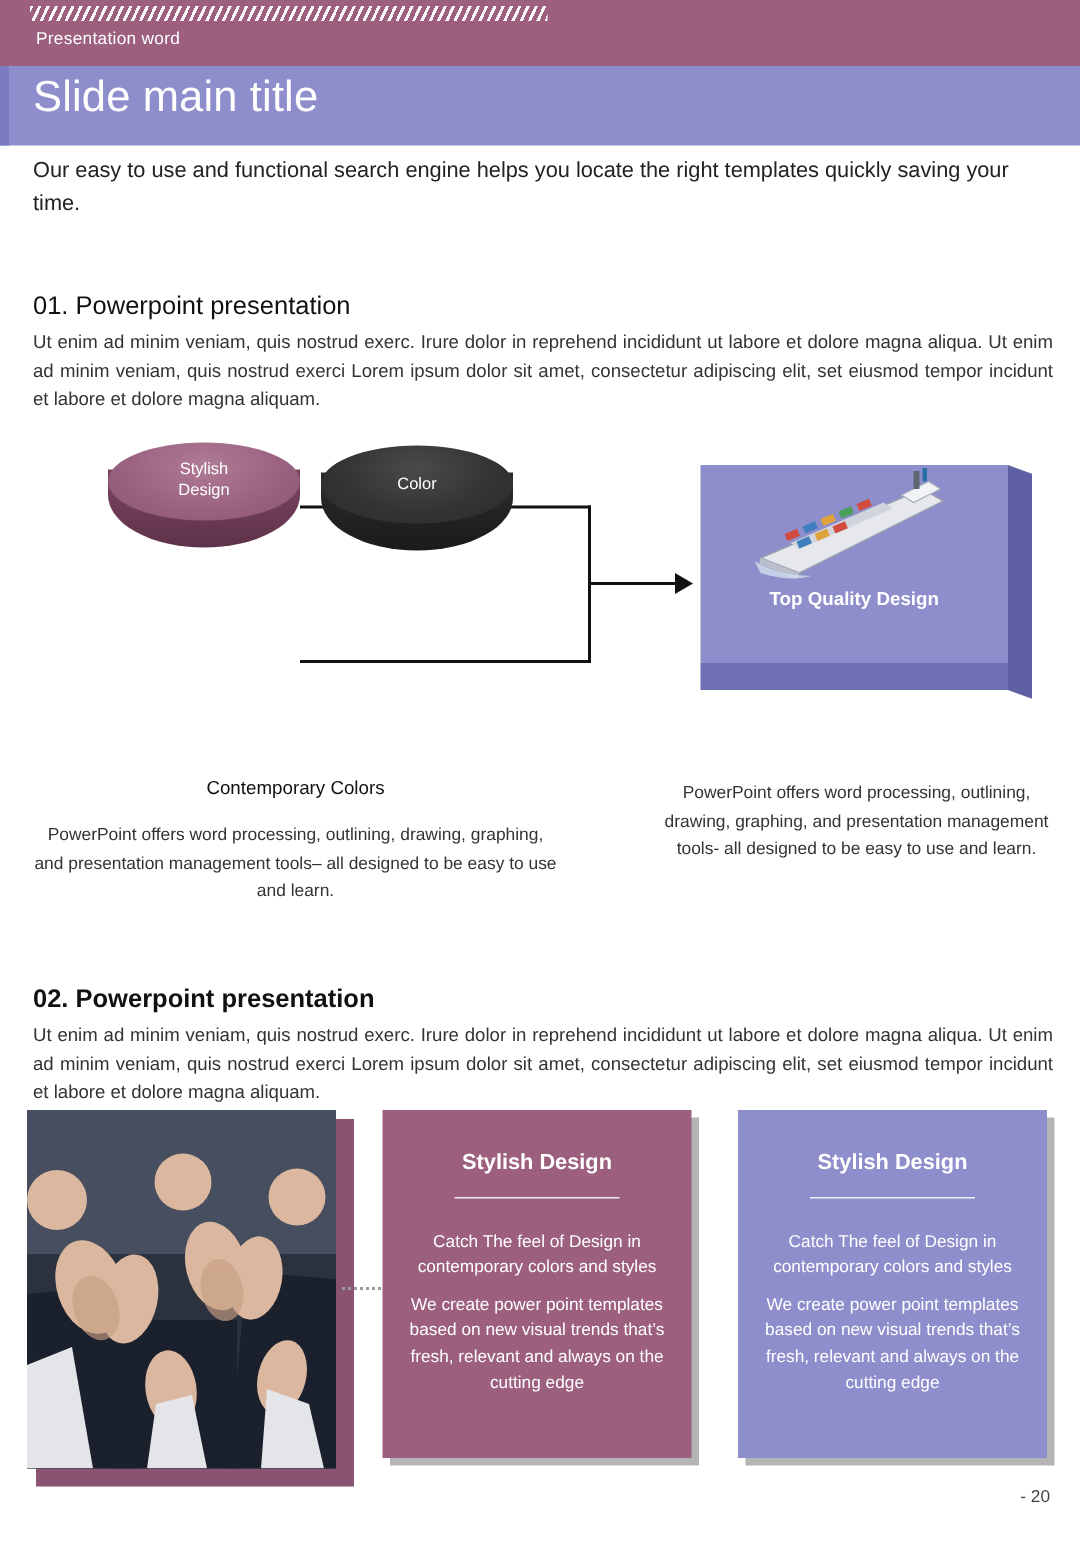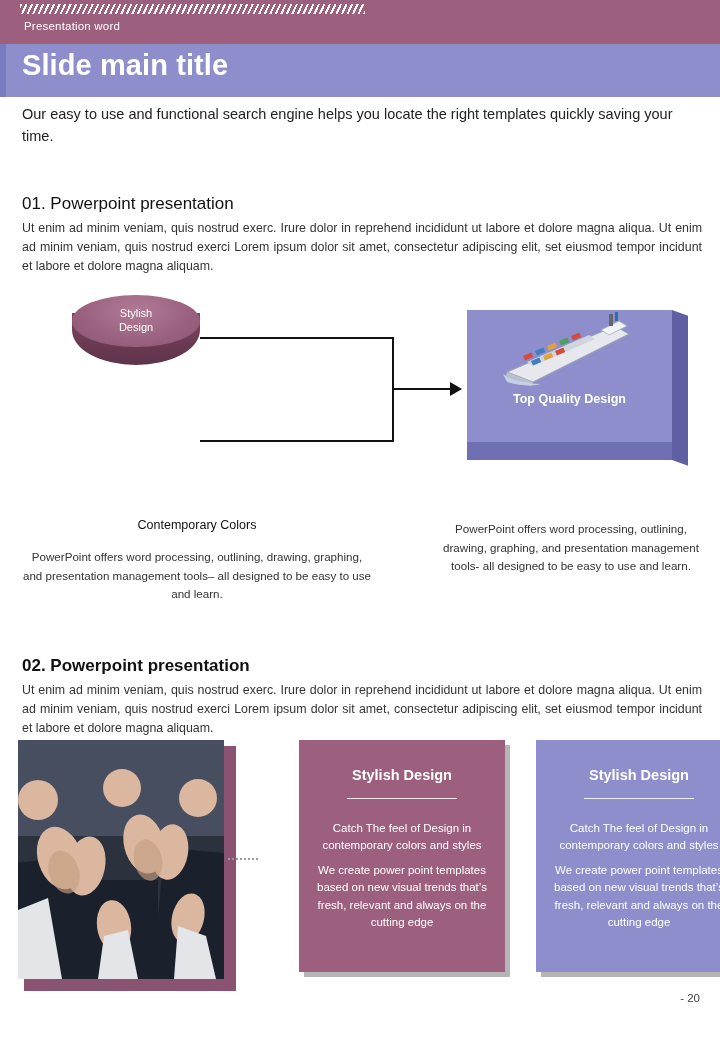--- a/index.html
+++ b/index.html
@@ -49,21 +49,21 @@
     position: absolute;
     left: 0; top: 44px;
     width: 6px; height: 53px;
     background: #7b7cc0;
   }
   .slide-title {
     position: absolute;
     left: 22px; top: 49px;
     font-size: 29px;
     color: #ffffff;
-    font-weight: 700;
+    font-weight: 400;
     letter-spacing: .1px;
   }
 
   
   .intro {
     position: absolute;
     left: 22px; top: 104px;
     width: 678px;
     font-size: 14.5px;
     line-height: 1.5;
@@ -257,21 +257,21 @@
   .dotline {
     position: absolute;
     left: 228px; top: 858px;
     width: 30px; height: 0;
     border-top: 2px dotted #9a9a9a;
   }
 
   .card {
     position: absolute;
     top: 740px;
-    width: 206px; height: 188px; margin-left: 44px;
+    width: 206px; height: 188px;
   }
   .card .shadow {
     position: absolute;
     left: 5px; top: 5px;
     width: 206px; height: 232px;
     background: rgba(120,120,120,.55);
   }
   .card .face {
     position: absolute;
     left: 0; top: 0;
@@ -346,20 +346,27 @@
   <div class="conn" style="left:370px; top:52px; width:2px; height:105px;"></div>
   <div class="conn" style="left:370px; top:103px; width:60px; height:2px;"></div>
   <div class="arrow-head" style="left:428px; top:97px;"></div>
 
   <div class="oval plum o1">
     <div class="body">
         <div class="side"></div>
         <div class="top"></div>
       </div>
     <div class="lbl">Stylish<br>Design</div>
+  </div>
+  <div class="oval dark o2">
+    <div class="body">
+        <div class="side"></div>
+        <div class="top"></div>
+      </div>
+    <div class="lbl" style="top:20px;">Color</div>
   </div>
 </div>
 
 <div class="cap-title">Contemporary Colors</div>
 <div class="cap-body">PowerPoint offers word processing, outlining, drawing, graphing, and presentation management tools– all designed to be easy to use and learn.</div>
 
 <div class="slab-wrap">
   <div class="slab-side"></div>
   <div class="slab-front"></div>
   <div class="slab-top"></div>

